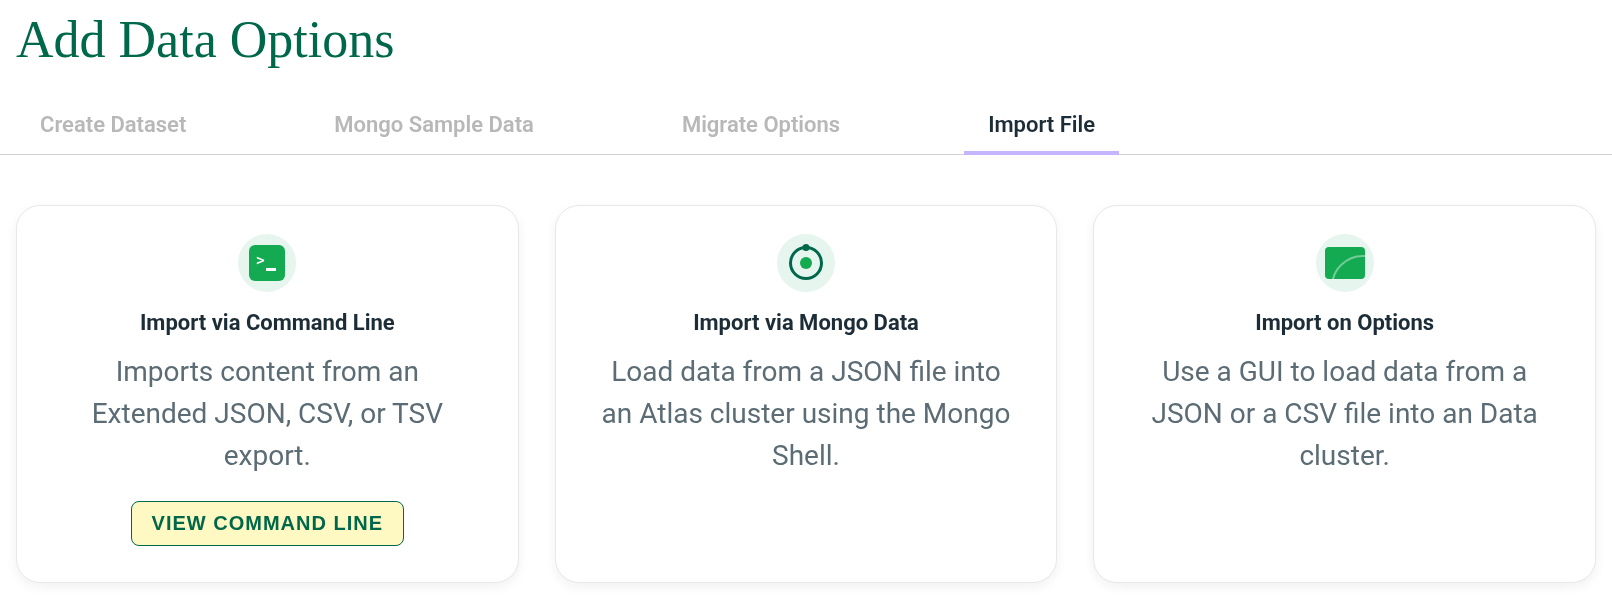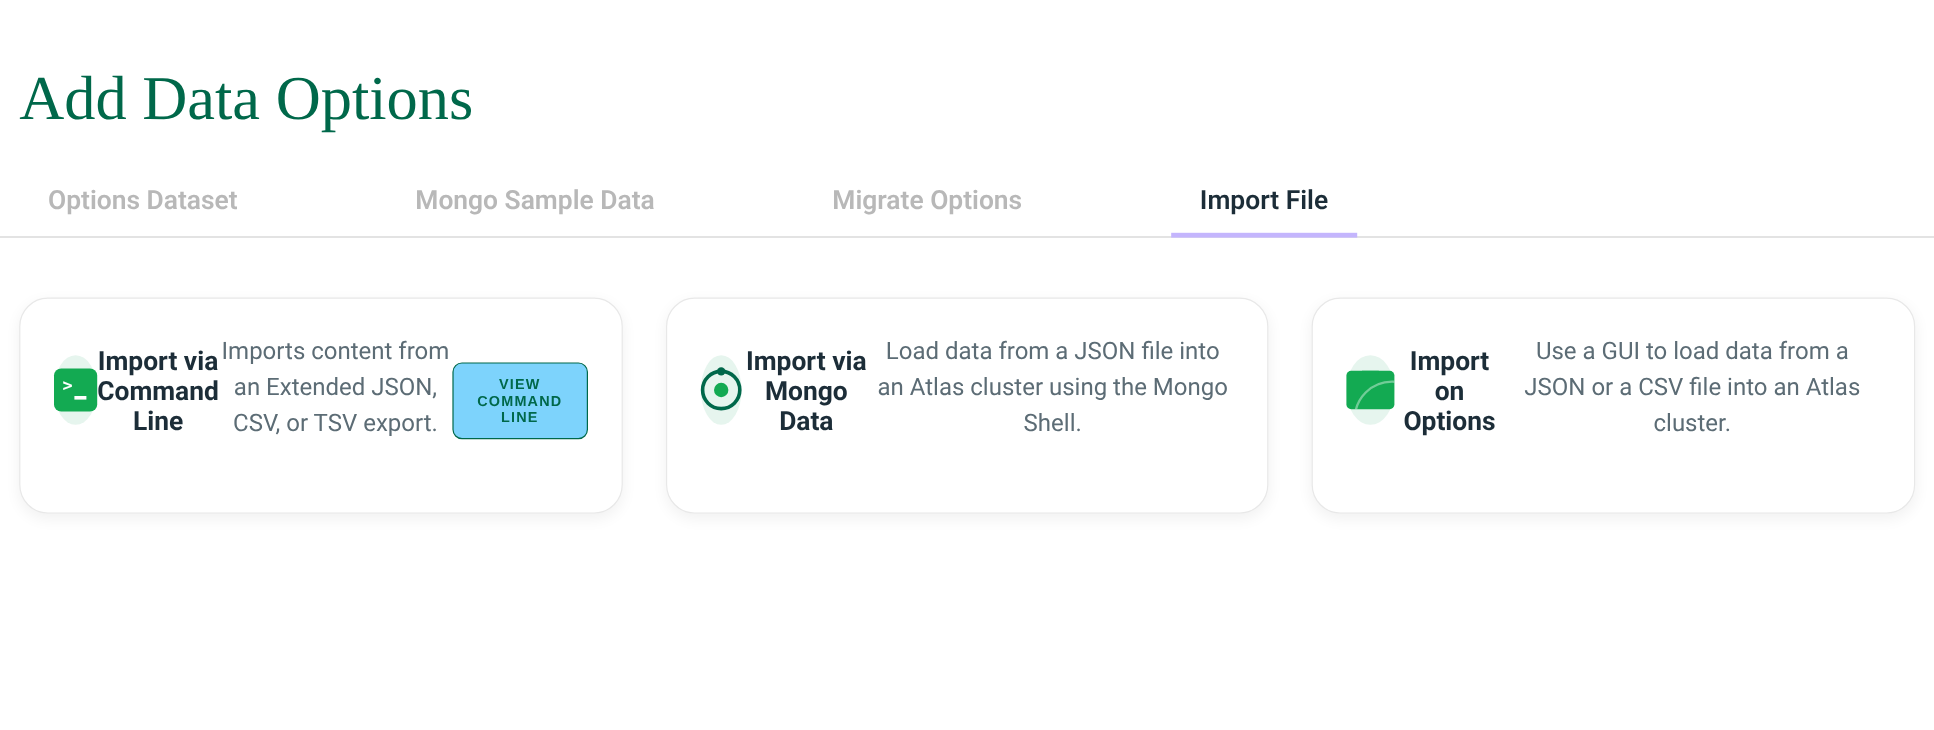--- a/index.html
+++ b/index.html
@@ -12,21 +12,20 @@
       background: #ffffff;
       width: 1612px;
       padding: 0;
     }
     .page-title {
       font-family: Georgia, 'Times New Roman', serif;
       font-size: 52px;
       font-weight: 400;
       color: #00684A;
       padding: 10px 32px 30px 16px;
-      margin-top: 43px;
     }
     .tabs {
       display: flex;
       border-bottom: 1px solid #d1d1d1;
       padding: 0 16px;
       gap: 100px;
       margin-left: 0;
     }
     .tab {
       font-size: 22px;
@@ -48,52 +47,52 @@
       padding: 50px 16px 30px 16px;
     }
     .card {
       flex: 1;
       background: #ffffff;
       border: 1px solid #e8e8e8;
       border-radius: 24px;
       box-shadow: 0 4px 12px rgba(0,0,0,0.06);
       padding: 28px 28px 36px 28px;
       display: flex;
-      flex-direction: row;
+      flex-direction: column;
       align-items: center;
       text-align: center;
     }
     .icon-wrap {
       width: 58px;
       height: 58px;
       border-radius: 50%;
       background: #e6f5ee;
       display: flex;
       align-items: center;
       justify-content: center;
       margin-bottom: 18px;
     }
     .card-title {
       font-size: 22px;
       font-weight: 700;
       color: #1c2d38;
       margin-bottom: 16px;
     }
     .card-desc {
-      font-size: 20px;
+      font-size: 28px;
       color: #5c6c75;
       line-height: 1.5;
       margin-bottom: 24px;
       max-width: 420px;
     }
     .card-button {
       border: 1px solid #00684A;
       color: #00684A;
-      background: #7dd3fc;
-      font-size: 12px;
+      background: #fef9c3;
+      font-size: 20px;
       font-weight: 700;
       letter-spacing: 1px;
       padding: 10px 20px;
       border-radius: 8px;
       cursor: pointer;
       text-transform: uppercase;
     }
     
     .terminal-box {
       width: 36px;
@@ -195,21 +194,21 @@
     .icon-wrap.compass-wrap{
       overflow: visible;
     }
   </style>
 </head>
 <body>
 
 <h1 class="page-title">Add Data Options</h1>
 
 <div class="tabs">
-  <div class="tab">Options Dataset</div>
+  <div class="tab">Create Dataset</div>
   <div class="tab">Mongo Sample Data</div>
   <div class="tab">Migrate Options</div>
   <div class="tab active">Import File</div>
 </div>
 
 <div class="cards">
 
   <div class="card">
     <div class="icon-wrap">
       <div class="terminal-box"></div>
@@ -229,16 +228,16 @@
     <div class="card-desc">Load data from a JSON file into an Atlas cluster using the Mongo Shell.</div>
   </div>
 
   <div class="card">
     <div class="icon-wrap compass-wrap">
       <div class="compass-box">
           <div class="tab-shape"></div>
         </div>
     </div>
     <div class="card-title">Import on Options</div>
-    <div class="card-desc">Use a GUI to load data from a JSON or a CSV file into an Atlas cluster.</div>
+    <div class="card-desc">Use a GUI to load data from a JSON or a CSV file into an Data cluster.</div>
   </div>
 
 </div>
 
 </body></html>

